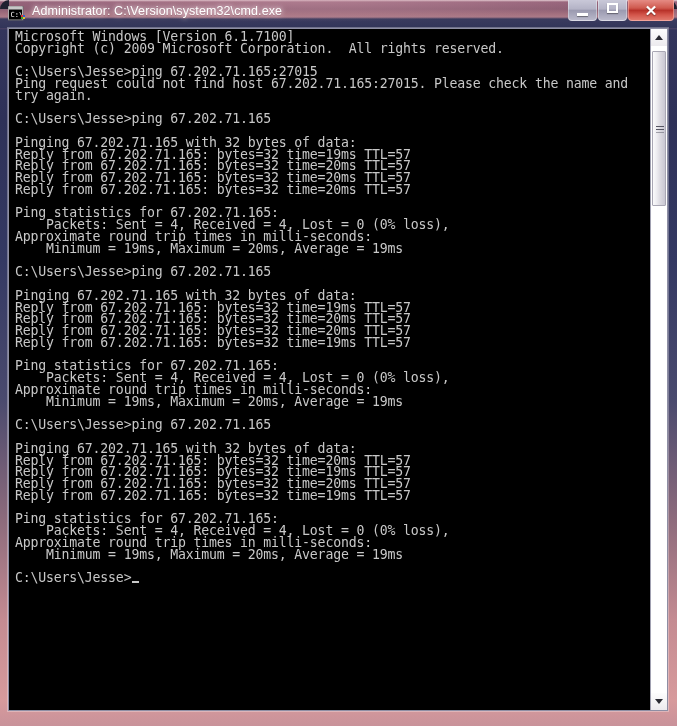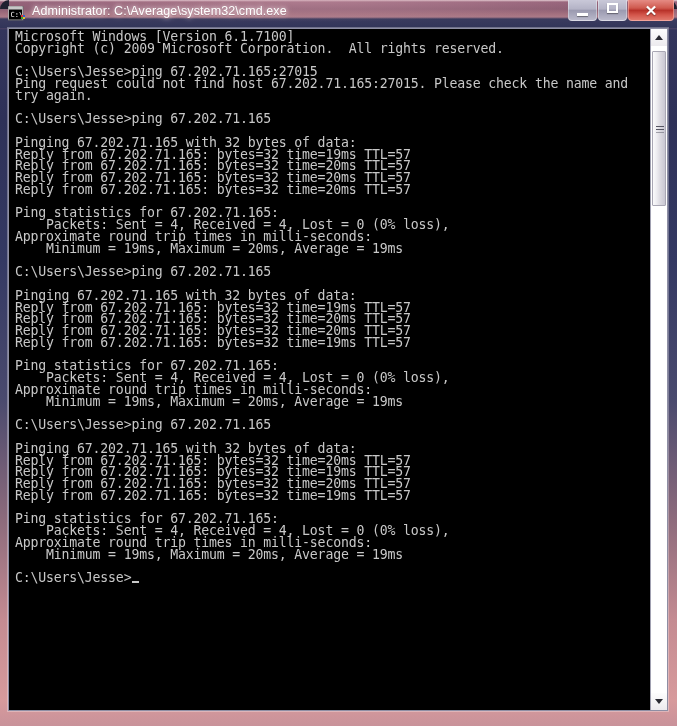--- a/index.html
+++ b/index.html
@@ -300,21 +300,21 @@
       <rect x="1" y="1" width="13" height="2.5" fill="#c8c8c8"></rect>
       <rect x="1" y="3.5" width="13" height="10" fill="#000000"></rect>
       <text x="2.5" y="11" font-family="DejaVu Sans Mono, monospace" font-size="7" fill="#ffffff">C:\</text>
       <rect x="13" y="9" width="2" height="2" fill="#e03030"></rect>
       <rect x="15" y="9" width="2" height="2" fill="#3060d0"></rect>
       <rect x="13" y="11" width="2" height="2" fill="#30a030"></rect>
       <rect x="15" y="11" width="2" height="2" fill="#e0c030"></rect>
     </svg>
   </div>
 
-  <div id="title-text">Administrator: C:\Average\system32\cmd.exe</div>
+  <div id="title-text">Administrator: C:\Version\system32\cmd.exe</div>
 
   <div id="controls">
     <div class="ctl min">
       <span class="glyph"></span>
     </div>
     <div class="ctl max">
       <span class="glyph"></span>
     </div>
     <div class="ctl close">
       <span class="glyph">✕</span>

